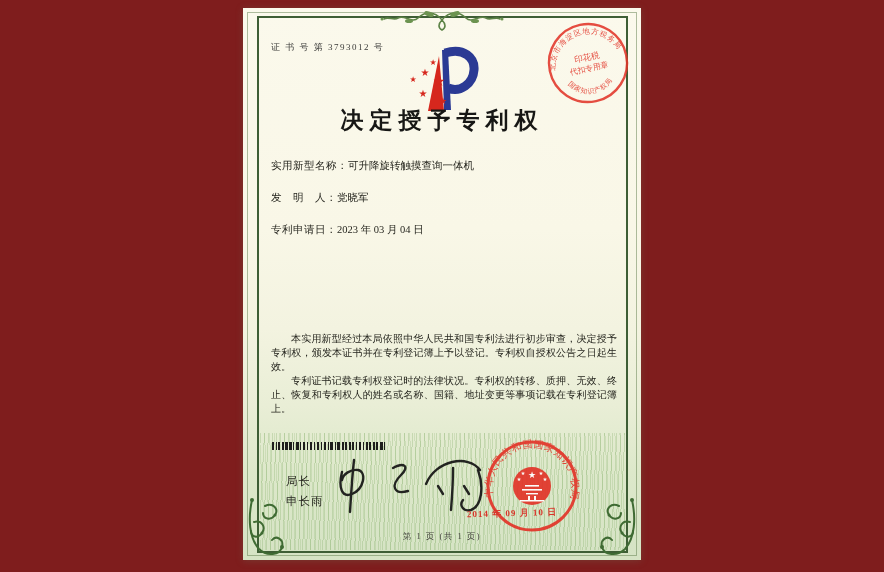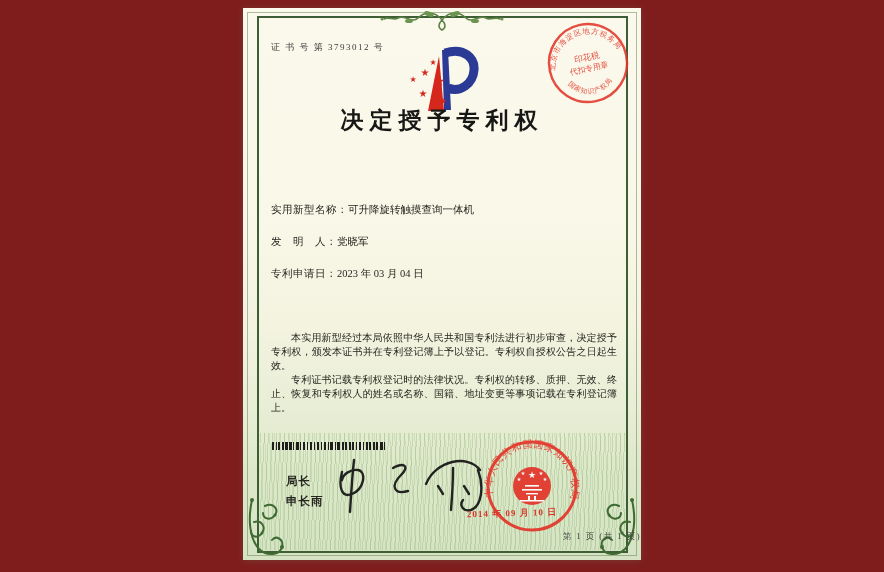--- a/index.html
+++ b/index.html
@@ -25,48 +25,48 @@
     pointer-events:none;
   }
 
   
   .cert-no { position:absolute; left:28px; top:33px; font-size:9px;
              letter-spacing:1.5px; color:#3a3a38; }
   .title { position:absolute; left:0; top:97px; width:100%; text-align:center;
            font-size:23px; font-weight:700; letter-spacing:6px; color:#171715; }
 
   .fields { position:absolute; left:28px; top:151px; width:350px;
-            font-size:10.5px; color:#26261f;margin-top:44px; }
+            font-size:10.5px; color:#26261f; }
   .field-row { height:14px; margin-bottom:18px; white-space:nowrap; }
   .field-row .lbl { letter-spacing:.5px; }
 
   .body-text { position:absolute; left:28px; top:324px; width:346px;
                font-size:10px; line-height:14px; text-align:justify;
                color:#26261f; }
-  .body-text p { text-indent:2em;font-family:Liberation Mono, monospace; }
+  .body-text p { text-indent:2em; }
 
   .barcode { position:absolute; left:29px; top:434px; width:114px; height:8px;
     background:
       repeating-linear-gradient(90deg,#1e1e1c 0 1.5px,transparent 1.5px 3.5px),
       repeating-linear-gradient(90deg,#1e1e1c 0 1px,transparent 1px 6.5px);
   }
 
   .signer { position:absolute; left:43px; top:463px; font-size:11.5px;
-            line-height:20px; font-weight:700; color:#26261f; letter-spacing:1px; }
+            line-height:20px; font-weight:400; color:#26261f; letter-spacing:1px; }
 
   .signature { position:absolute; left:87px; top:440px; width:200px; height:76px; }
 
   .office-seal { position:absolute; left:241px; top:430px; width:96px; height:96px;
                  opacity:.93; }
   .date-stamp { position:absolute; left:224px; top:499px; font-size:9px;
                 font-weight:700; color:#d8352a; letter-spacing:1px;
                 transform:rotate(-1.5deg); white-space:nowrap; }
 
   .page-footer { position:absolute; left:0; top:523px; width:100%;
-                 text-align:right; font-size:8.5px; letter-spacing:1.5px;
+                 text-align:center; font-size:8.5px; letter-spacing:1.5px;
                  color:#44443e; }
 
   .tax-seal { position:absolute; left:301px; top:11px; width:88px; height:88px;
               transform:rotate(-12deg); opacity:.88; }
 
   .logo { position:absolute; left:155px; top:36px; width:86px; height:72px; }
 
   .flourish-top { position:absolute; left:50%; transform:translateX(-50%);
                   top:-2px; width:132px; height:26px; }
   .flourish-bl { position:absolute; left:3px; bottom:4px; width:44px; height:62px; }

